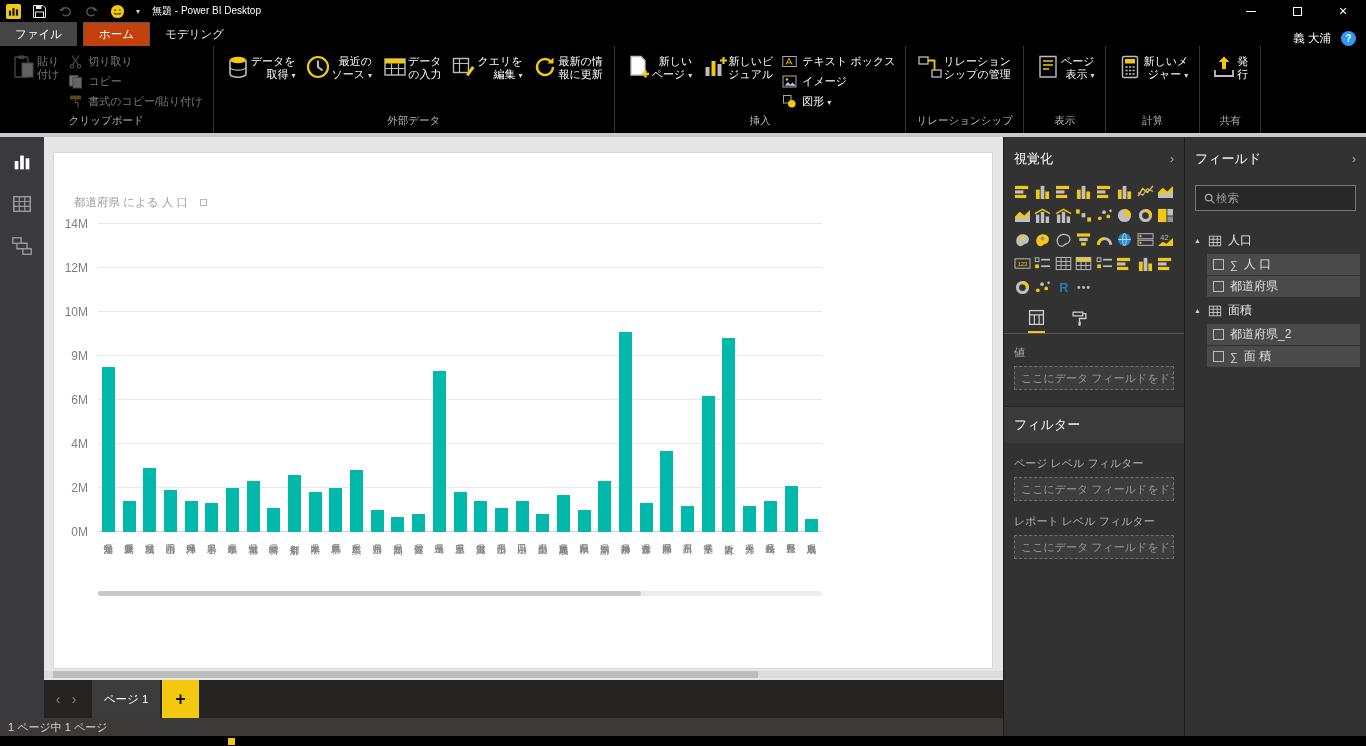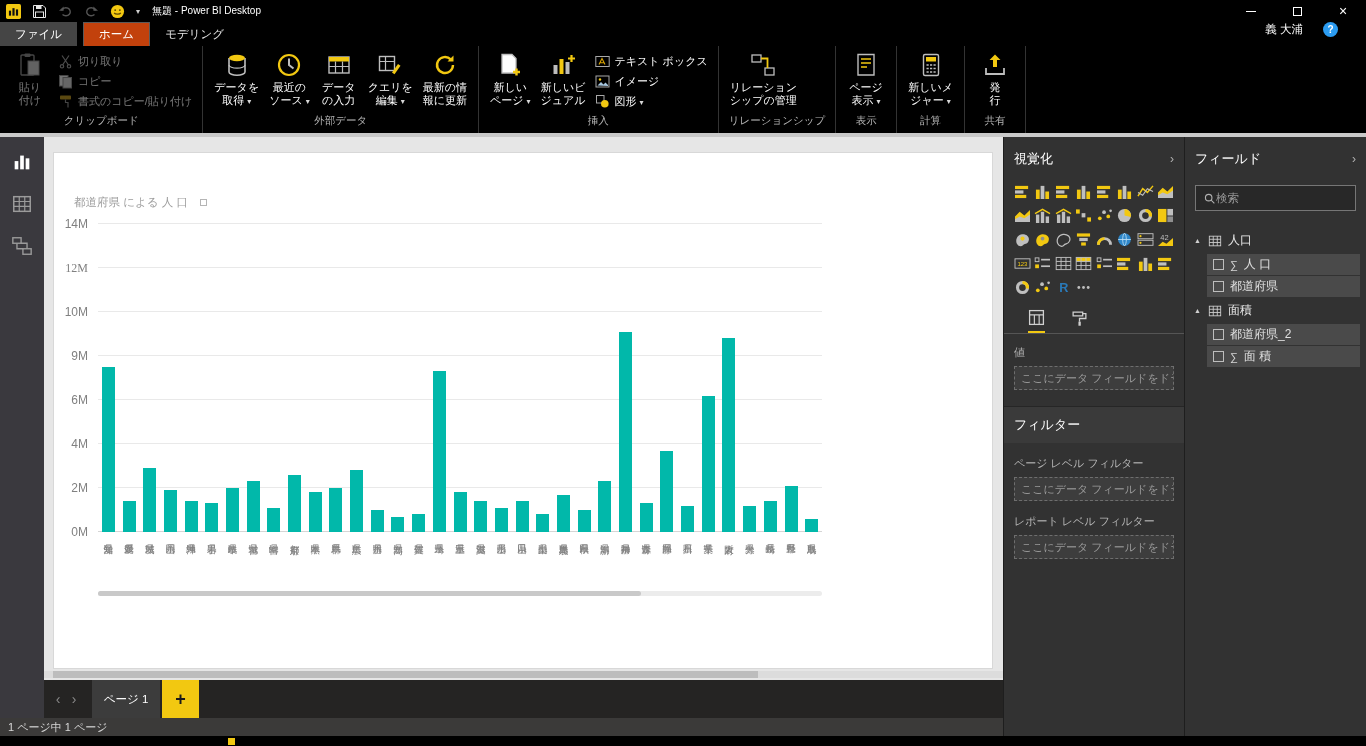--- a/index.html
+++ b/index.html
@@ -21,33 +21,33 @@
 .min-glyph{width:10px;border-top:1px solid #fff;display:block}
 .max-glyph{width:9px;height:9px;border:1px solid #fff;display:block}
 .close-glyph{font-size:14px;line-height:1}
 
 
 .tabsrow{position:absolute;top:22px;left:0;width:100%;height:24px;background:#000;
   display:flex;align-items:stretch;color:#e8e8e8;font-size:11.5px}
 .tab{display:flex;align-items:center;padding:0 15px;cursor:default}
 .tab-file{background:#454545;margin-right:6px;color:#fff}
 .tab-home{background:#c2410c;border:1px solid #5a5a5a;border-bottom:none;color:#fff}
-.tabs-right{margin-left:auto;display:flex;align-items:flex-start;gap:20px;padding-right:28px}
+.tabs-right{margin-left:auto;display:flex;align-items:flex-end;gap:10px;padding-right:10px}
 .user-name{font-size:11.5px;color:#fff}
 .help-badge{width:15px;height:15px;border-radius:50%;background:#2b9cf2;color:#fff;
   font-size:10px;font-weight:bold;display:flex;align-items:center;justify-content:center}
 
 
 .ribbon{position:absolute;top:46px;left:0;width:100%;height:91px;background:#000;
   border-bottom:4px solid #c9c9c9;display:flex}
 .ribbon-groups{display:flex}
 .rgroup{display:flex;flex-direction:column;border-right:1px solid #333;padding:1px 2px 0}
 .rcont{flex:1;display:flex;align-items:flex-start;gap:2px;padding:2px 5px 0}
-.rbtn-lg{display:flex;flex-direction:column;align-items:center;min-width:46px;
-  padding:3px 4px 0;color:#fff;font-size:11px;text-align:center;cursor:default}
+.rbtn-lg{display:flex;flex-direction:row;align-items:center;min-width:46px;
+  padding:3px 4px 0;color:#fff;font-size:11px;text-align:right;cursor:default}
 .rbtn-lg .rlab{white-space:pre-line;line-height:13px;margin-top:3px}
 .ric{width:26px;height:26px;display:block}
 .rbtn-sm{display:flex;align-items:center;gap:5px;color:#fff;font-size:11px;
   padding:1px 3px;height:18px;white-space:nowrap;cursor:default}
 .ric-sm{width:15px;height:15px;display:inline-block;flex:none}
 .rstack{display:flex;flex-direction:column;gap:2px;padding-top:3px}
 .caret{font-size:8px;color:#d8d8d8;margin-left:3px}
 .disabled{opacity:.45}
 .rglabel{text-align:center;font-size:10.5px;color:#b5b5b5;padding:4px 8px 5px;white-space:nowrap}
 
@@ -464,21 +464,21 @@
           <span>都道府県 による 人 口</span>
           <span class="pin-box"></span>
         </div>
         <div class="chart-y">
             <div class="ytick" style="bottom: -6px;">0M</div>
             <div class="ytick" style="bottom: 38px;">2M</div>
             <div class="ytick" style="bottom: 82px;">4M</div>
             <div class="ytick" style="bottom: 126px;">6M</div>
             <div class="ytick" style="bottom: 170px;">9M</div>
             <div class="ytick" style="bottom: 214px;">10M</div>
-            <div class="ytick" style="bottom: 258px; font-family: Liberation Serif, serif;">12M</div>
+            <div class="ytick" style="bottom: 258px;">12M</div>
             <div class="ytick" style="bottom: 302px;">14M</div>
           </div>
         <div class="chart-plot">
             <div class="gridline base" style="bottom: 0px;"></div>
             <div class="gridline" style="bottom: 44px;"></div>
             <div class="gridline" style="bottom: 88px;"></div>
             <div class="gridline" style="bottom: 132px;"></div>
             <div class="gridline" style="bottom: 176px;"></div>
             <div class="gridline" style="bottom: 220px;"></div>
             <div class="gridline" style="bottom: 264px;"></div>

